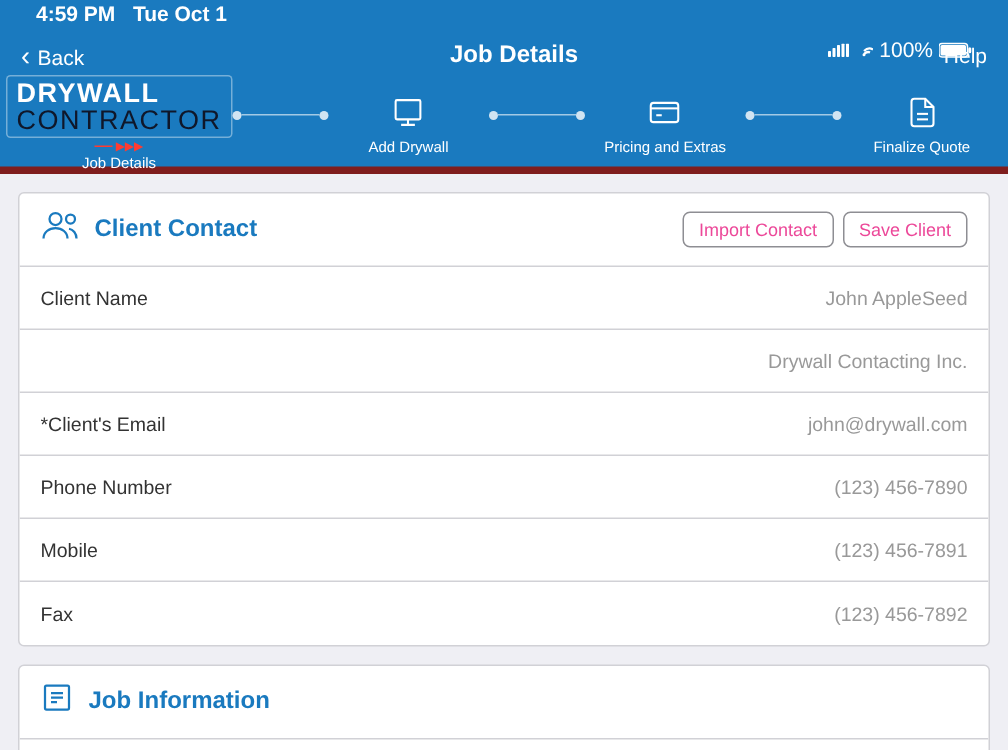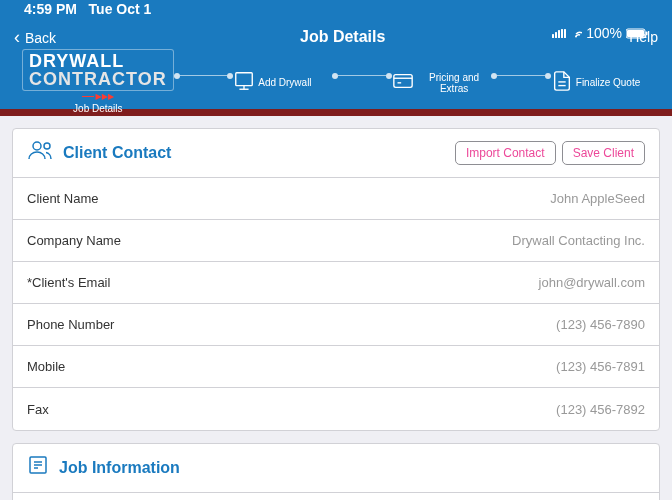--- a/index.html
+++ b/index.html
@@ -51,26 +51,26 @@
       font-weight: 600;
     }
 
     
     .wizard-bar {
       background: #1a7abf;
       height: 60px;
       display: flex;
       align-items: center;
       justify-content: space-around;
-      padding: 0 22px;
-      border-bottom: 7px solid #7f1d1d;
+      padding: 0 4px;
+      border-bottom: 5px solid #7f1d1d;
     }
     .wizard-step {
       display: flex;
-      flex-direction: row;
+      flex-direction: column;
       align-items: center;
       gap: 3px;
       flex: 1;
     }
     .wizard-step-icon {
       color: white;
       font-size: 20px;
       line-height: 1;
     }
     .wizard-step-label {
@@ -105,21 +105,21 @@
 
     
     .logo-area {
       display: flex;
       flex-direction: column;
       align-items: center;
       flex: 1.2;
       padding-bottom: 2px;
     }
     .logo-text-dry { color: white; font-size: 18px; font-weight: 900; letter-spacing: 1px; line-height: 1; }
-    .logo-text-wall { color: #e5e5e5; font-size: 18px; font-weight: 700; letter-spacing: 1px; line-height: 1; }
+    .logo-text-wall { color: #0f172a; font-size: 18px; font-weight: 400; letter-spacing: 1px; line-height: 1; }
 
     
     .content {
       height: 384px;
       overflow-y: auto;
       padding: 12px;
       background: #efeff4;
     }
 
     
@@ -316,21 +316,20 @@
         <button class="btn-outline">Save Client</button>
       </div>
     </div>
 
     <div class="form-row">
       <span class="form-row-label">Client Name</span>
       <span class="form-row-value">John AppleSeed</span>
     </div>
 
     <div class="form-row">
-      <span class="form-row-label">Company Name</span>
       <span class="form-row-value">Drywall Contacting Inc.</span>
     </div>
 
     <div class="form-row">
       <span class="form-row-label">*Client's Email</span>
       <span class="form-row-value">john@drywall.com</span>
     </div>
 
     <div class="form-row">
       <span class="form-row-label">Phone Number</span>

